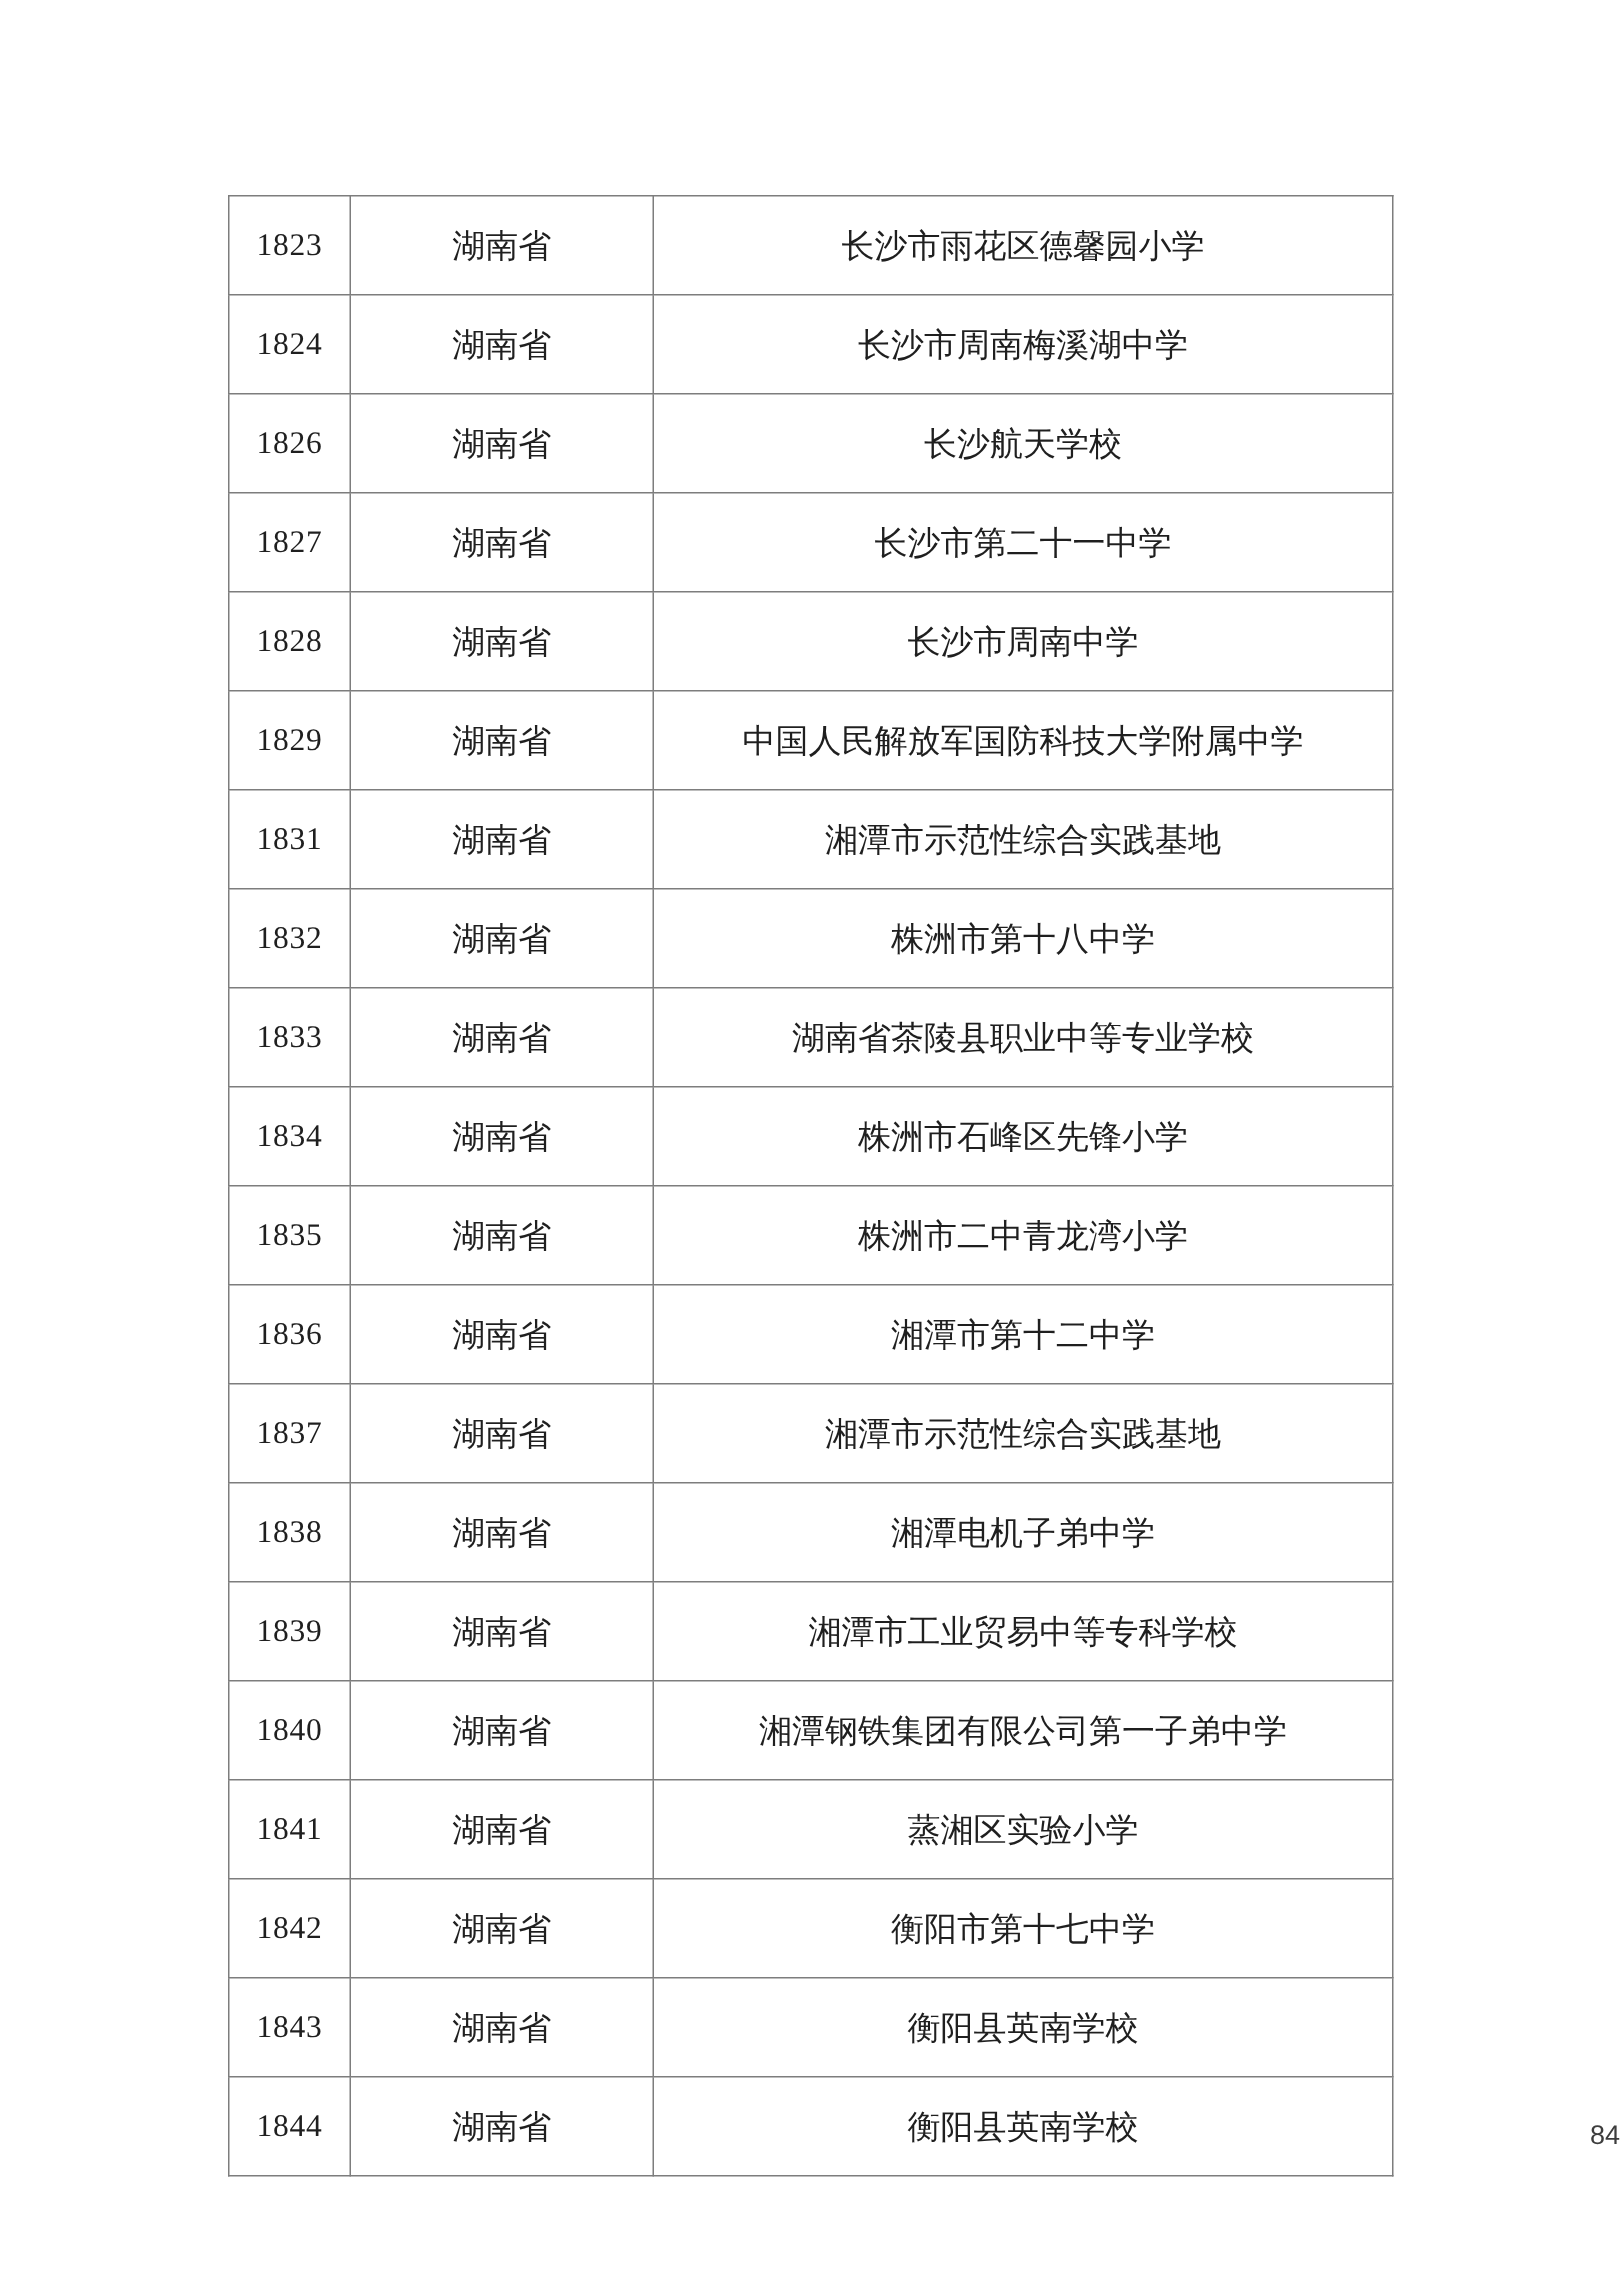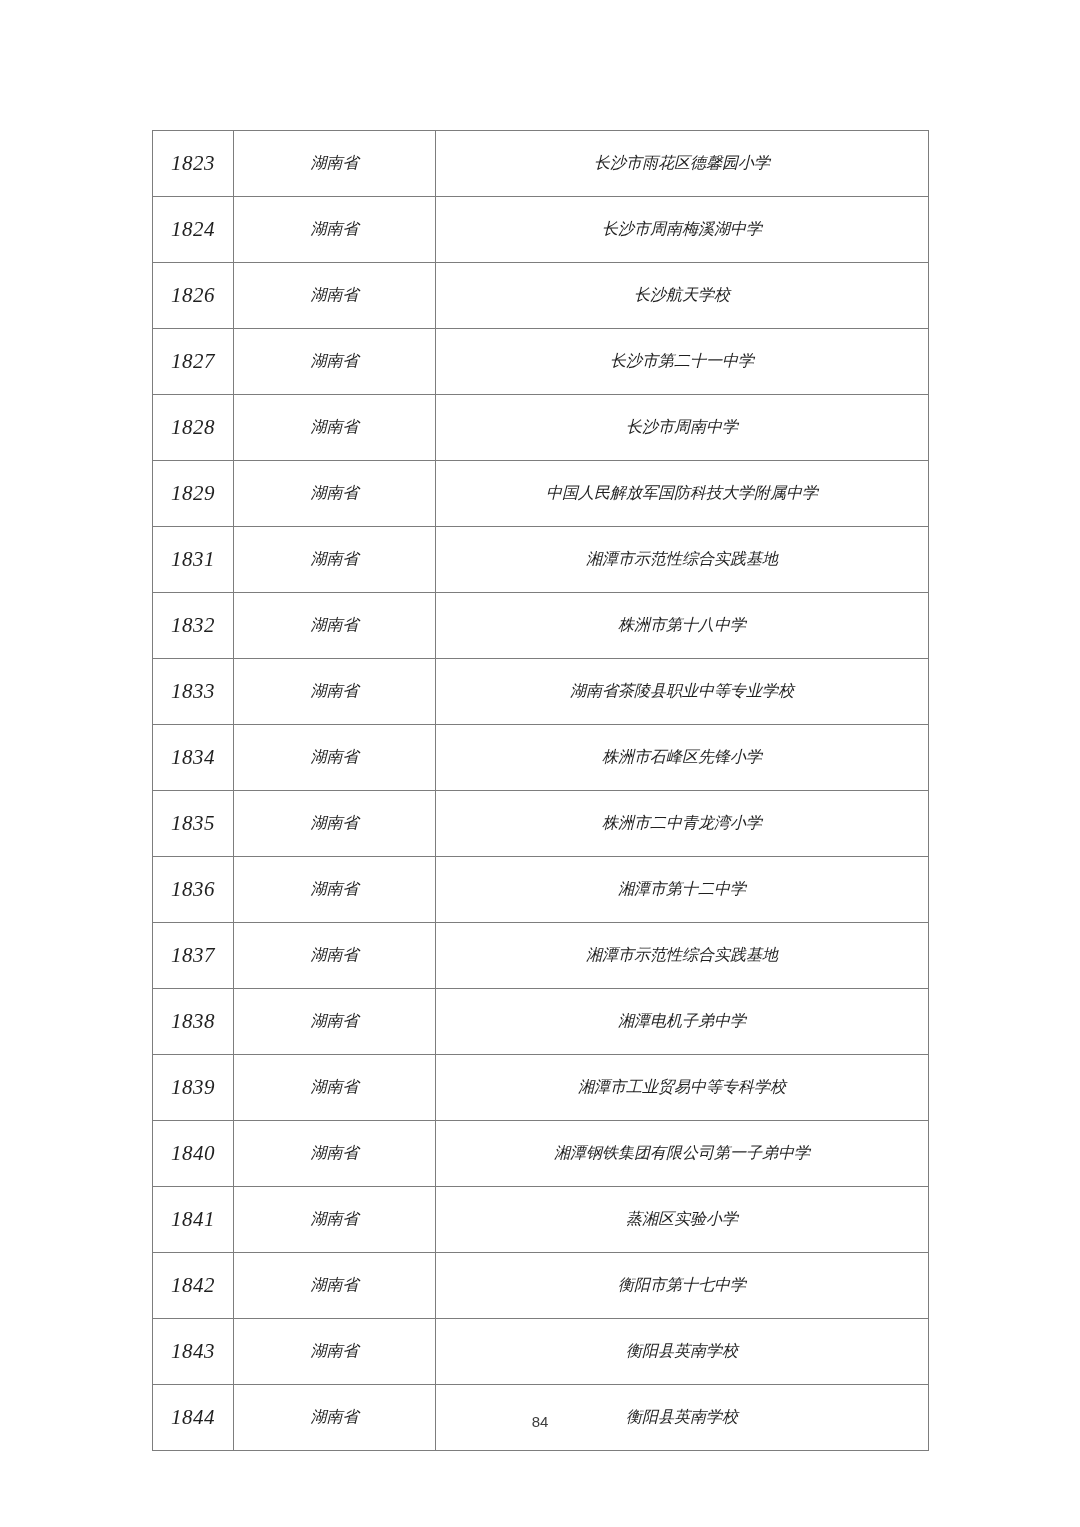--- a/index.html
+++ b/index.html
@@ -30,46 +30,45 @@
     border: 1px solid #7d7d7d;
     text-align: center;
     vertical-align: middle;
     color: #1f1f1f;
     padding: 0 6px;
     overflow: hidden;
   }
 
   table.school-table tr {
     height: 66px;
-    font-style: italic;
   }
 
   td.index-cell {
     font-family: "Liberation Serif", serif;
     font-size: 21px;
     letter-spacing: 0.5px;
   }
 
   td.cjk-cell {
     font-family: "Liberation Sans", sans-serif;
-    font-size: 16px;
+    font-size: 22px;
   }
 
   col.col-index   { width: 81px; }
   col.col-province{ width: 202px; }
   col.col-school  { width: 493px; }
 
   .page-number {
     position: absolute;
     left: 0;
     top: 1413px;
     width: 100%;
-    text-align: center;
+    text-align: right;
     font-family: "Liberation Sans", sans-serif;
-    font-size: 15px;
+    font-size: 18px;
     color: #3d3d3d;
   }
 </style>
 </head>
 <body>
 
 <div class="page">
 
   <table class="school-table">
     <colgroup>

